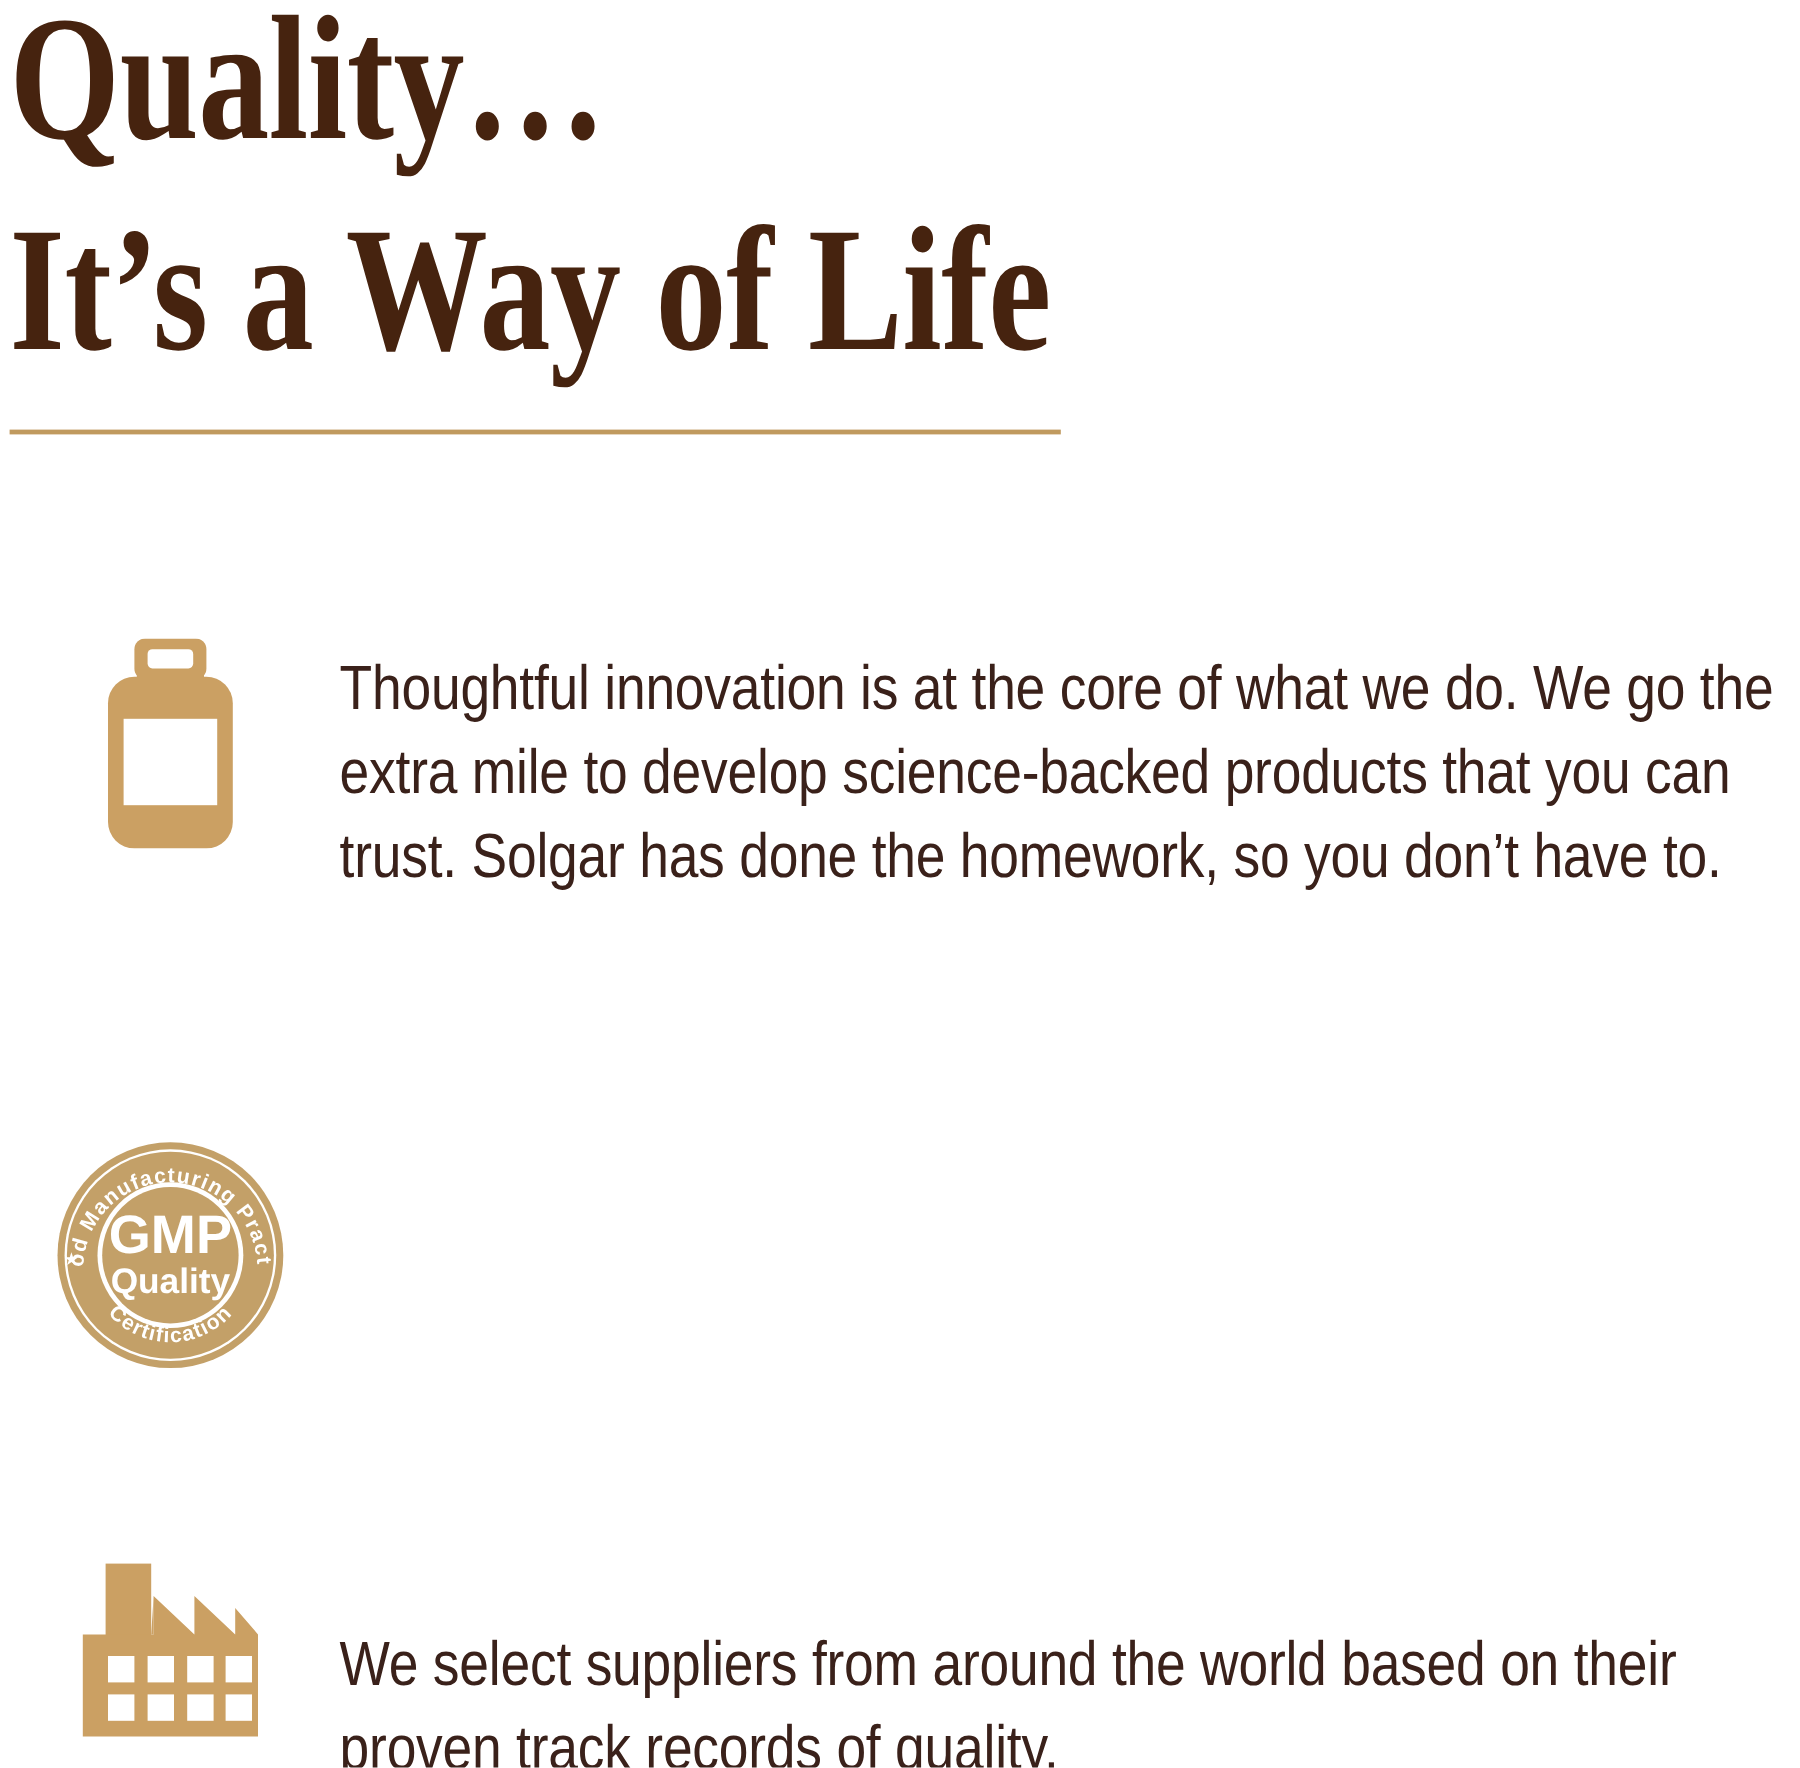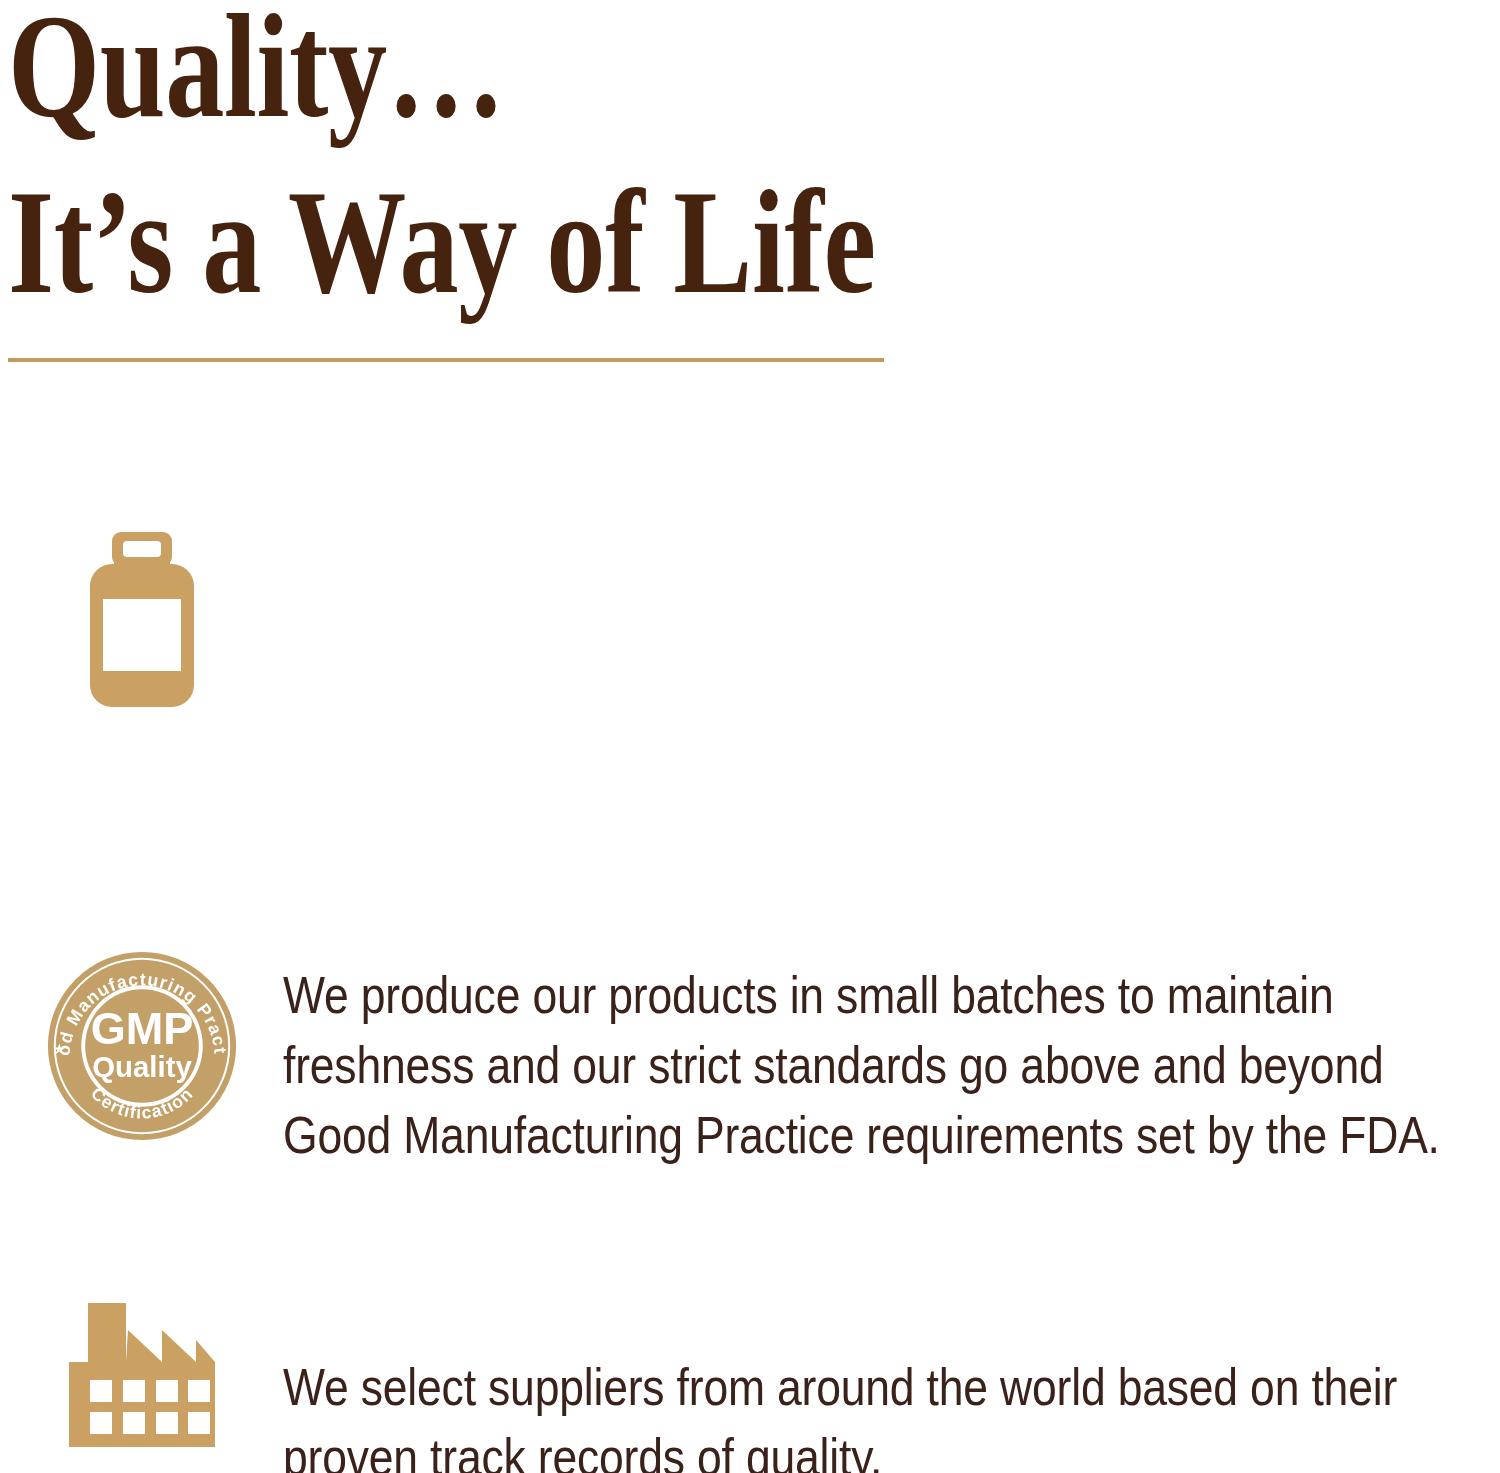--- a/index.html
+++ b/index.html
@@ -131,20 +131,23 @@
         <rect x="26" y="0" width="60" height="34" rx="9" ry="9" fill="#CBA063"></rect>
         <rect x="37" y="9" width="38" height="16" rx="4" ry="4" fill="#ffffff"></rect>
 
         <rect x="28" y="26" width="56" height="18" fill="#CBA063"></rect>
 
         <rect x="4" y="32" width="104" height="143" rx="22" ry="22" fill="#CBA063"></rect>
 
         <rect x="17" y="67" width="78" height="72" fill="#ffffff"></rect>
       </svg>
     </div>
+    <div class="text-cell">
+      <p class="body-text">Thoughtful innovation is at the core of what we do. We go the extra mile to develop science-backed products that you can trust. Solgar has done the homework, so you don’t have to.</p>
+    </div>
   </div>
 
   <div class="row row-2">
     <div class="icon-cell">
       <svg class="gmp-seal" width="196" height="196" viewBox="0 0 200 200">
         <defs>
           <path id="arcTop" d="M 100,100 m -76,0 a 76,76 0 1,1 152,0" fill="none" transform="rotate(-2 100 100)"></path>
           <path id="arcTopPath" d="M 26,112 A 74,74 0 0 1 174,112" fill="none"></path>
           <path id="arcBotPath" d="M 30,104 A 70,70 0 0 0 170,104" fill="none"></path>
         </defs>
@@ -166,23 +169,20 @@
         <text font-family="'Liberation Sans', sans-serif" font-size="18" font-weight="700" fill="#ffffff" letter-spacing="1.2">
           <textPath href="#arcBotPath" startOffset="50%" text-anchor="middle">Certification</textPath>
         </text>
 
         <text x="9" y="108" font-family="'DejaVu Sans', sans-serif" font-size="15" fill="#ffffff">★</text>
 
         <text x="100" y="98" text-anchor="middle" font-family="'Liberation Sans', sans-serif" font-size="46" font-weight="700" fill="#ffffff">GMP</text>
         <text x="100" y="132" text-anchor="middle" font-family="'Liberation Sans', sans-serif" font-size="30" font-weight="700" fill="#ffffff">Quality</text>
       </svg>
     </div>
-    <div class="text-cell">
-      <p class="body-text">We produce our products in small batches to maintain freshness and our strict standards go above and beyond Good Manufacturing Practice requirements set by the FDA.</p>
-    </div>
   </div>
 
   <div class="row row-3">
     <div class="icon-cell">
       <svg class="factory-icon" width="152" height="150" viewBox="0 0 152 150">
 
         <rect x="22" y="3" width="38" height="62" fill="#CBA063"></rect>
 
         <path d="M 3,62 L 60,62 L 60,16
                  L 60,62

